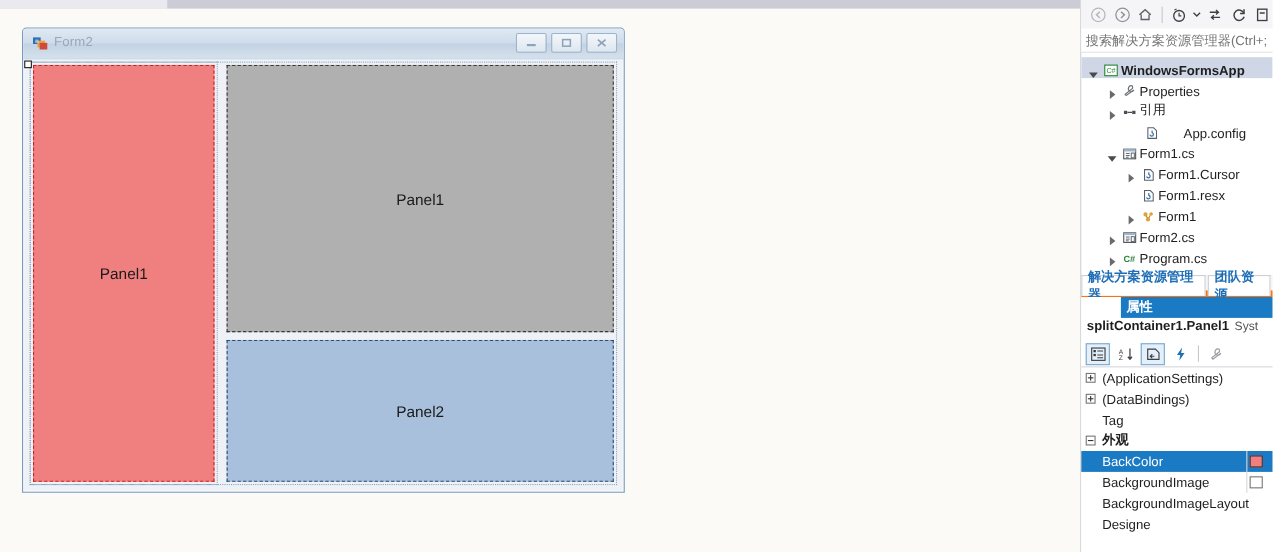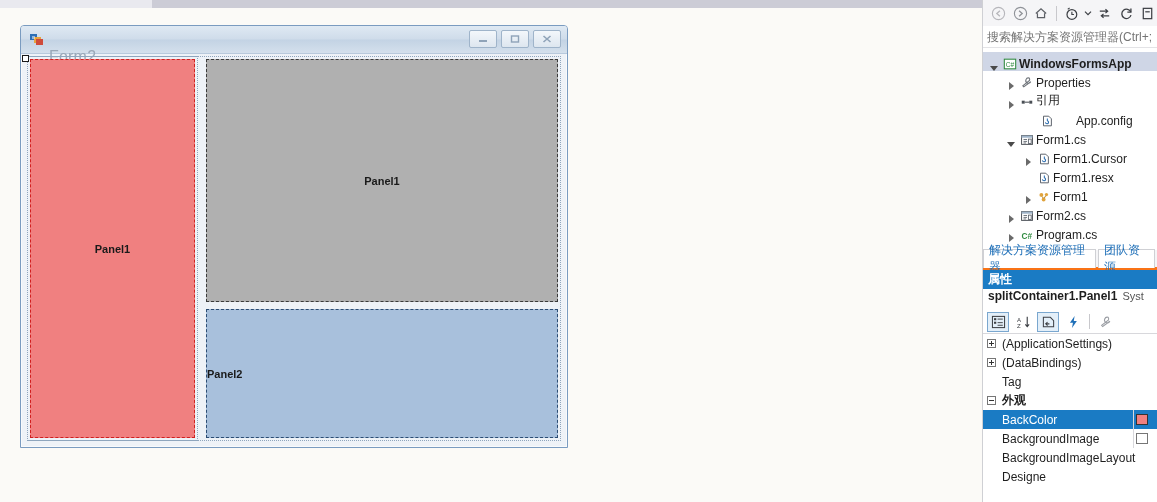--- a/index.html
+++ b/index.html
@@ -39,22 +39,22 @@
   .form-titlebar {
     position: absolute; left: 0; top: 0; right: 0; height: 28px;
     background: linear-gradient(to bottom, #dfe9f3 0%, #cfdcea 48%, #c3d3e4 52%, #d4e0ec 100%);
     border-radius: 3px 3px 0 0;
     border-bottom: 1px solid #b8c9dc;
   }
   .form-icon {
     position: absolute; left: 9px; top: 7px; width: 14px; height: 14px;
   }
   .form-title {
-    position: absolute; left: 28px; top: 22px;
-    font-size: 16px; color: #9aa8b8; letter-spacing: .2px;
+    position: absolute; left: 28px; top: 5px;
+    font-size: 12px; color: #9aa8b8; letter-spacing: .2px;
   }
   .win-btns { position: absolute; right: 6px; top: 4px; display: flex; gap: 4px; }
   .win-btn {
     width: 28px; height: 18px;
     background: linear-gradient(to bottom, #f3f7fb, #dde6ef);
     border: 1px solid #9fb4ca; border-radius: 2px;
     display: flex; align-items: center; justify-content: center;
   }
 
   
@@ -82,23 +82,23 @@
     border: 1px dashed #3a3a3a;
     display: flex; align-items: center; justify-content: center;
   }
   .splitter-h {
     position: absolute; left: 0; top: 243px; right: 0; height: 7px;
   }
   .panel-bottom {
     position: absolute; left: 0; top: 250px; right: 0; bottom: 0;
     background: #a8c0dc;
     border: 1px dashed #2b4c73;
-    display: flex; align-items: center; justify-content: flex-start;
-  }
-  .panel-label { font-size: 11px; color: #1a1a1a; font-weight: bold; }
+    display: flex; align-items: center; justify-content: center;
+  }
+  .panel-label { font-size: 14px; color: #1a1a1a; }
 
   .sel-handle {
     position: absolute; left: 22px; top: 47px; width: 7px; height: 7px;
     background: #ffffff; border: 1px solid #1a1a1a; z-index: 30;
   }
 
   
   .dock {
     position: absolute; left: 982px; top: 0; width: 175px; height: 502px;
     background: #ffffff; border-left: 1px solid #cfd0d4;
@@ -133,36 +133,37 @@
   .tw { width: 14px; display: flex; align-items: center; justify-content: center; flex: none; }
   .tri-r { width: 0; height: 0; border-left: 5px solid #6a6a6a; border-top: 4px solid transparent; border-bottom: 4px solid transparent; }
   .tri-d { width: 0; height: 0; border-top: 5px solid #4a4a4a; border-left: 4px solid transparent; border-right: 4px solid transparent; }
   .tico { width: 18px; display: flex; align-items: center; justify-content: center; flex: none; }
   .tlabel { font-size: 12px; }
   .tlabel.bold { font-weight: bold; }
 
   
   .dock-tabs {
     position: absolute; left: 0; top: 250px; right: 0; height: 20px;
-    display: flex; align-items: center; background: #f5f5f7;
-    border-bottom: 3px solid #f97316;
+    display: flex; align-items: flex-start; background: #f5f5f7;
+    border-bottom: 6px solid #f97316;
+    font-weight: bold;
   }
   .dock-tab {
     height: 19px; padding: 0 5px; font-size: 12px; color: #1e6fb8;
     display: flex; align-items: center; background: #ffffff;
     border: 1px solid #cfd0d4; border-bottom: none; margin-right: 2px;
   }
   .dock-tab.active { background: #ffffff; }
 
   
   .props { position: absolute; left: 0; top: 270px; right: 0; bottom: 0; background: #ffffff; }
   .props-header {
     height: 19px; background: #1a7bc4; color: #ffffff;
     display: flex; align-items: center; padding-left: 5px;
-    font-size: 12px; font-weight: bold;
+    font-size: 12px; font-weight: bold; margin-left: 36px;
   }
   .props-obj {
     height: 21px; display: flex; align-items: baseline; padding-left: 5px; gap: 5px;
     font-size: 12px;
   }
   .props-obj .o-name { font-weight: bold; color: #1e1e1e; }
   .props-obj .o-type { color: #555; font-size: 11px; }
   .props-toolbar {
     height: 24px; display: flex; align-items: center; gap: 3px; padding-left: 4px;
     border-bottom: 1px solid #d8d8dc; background: #ffffff;

